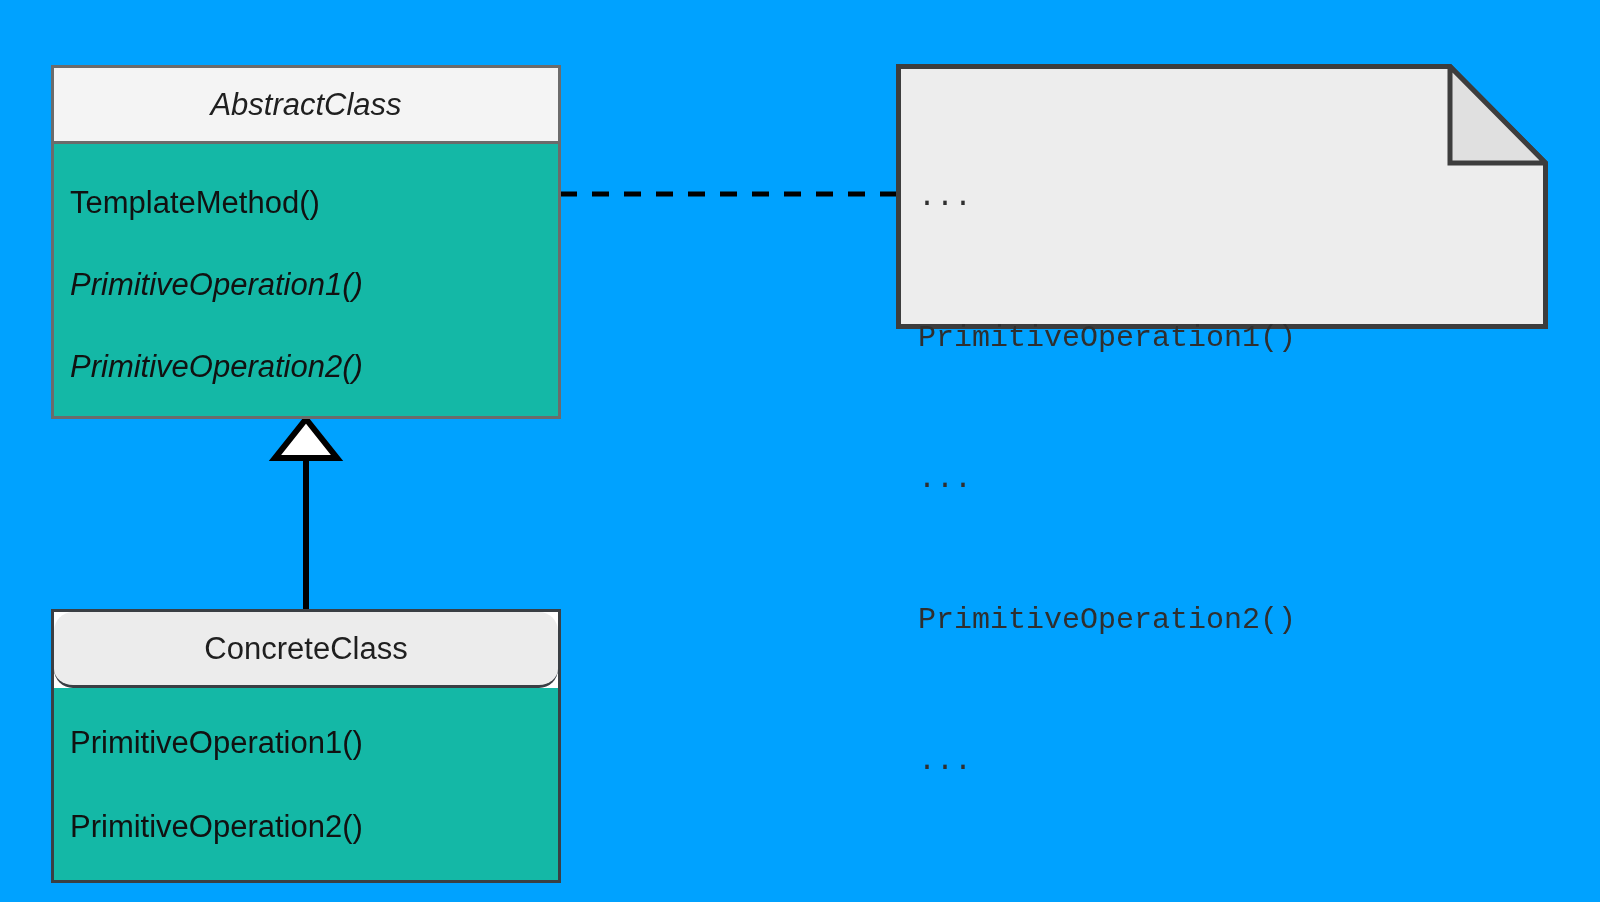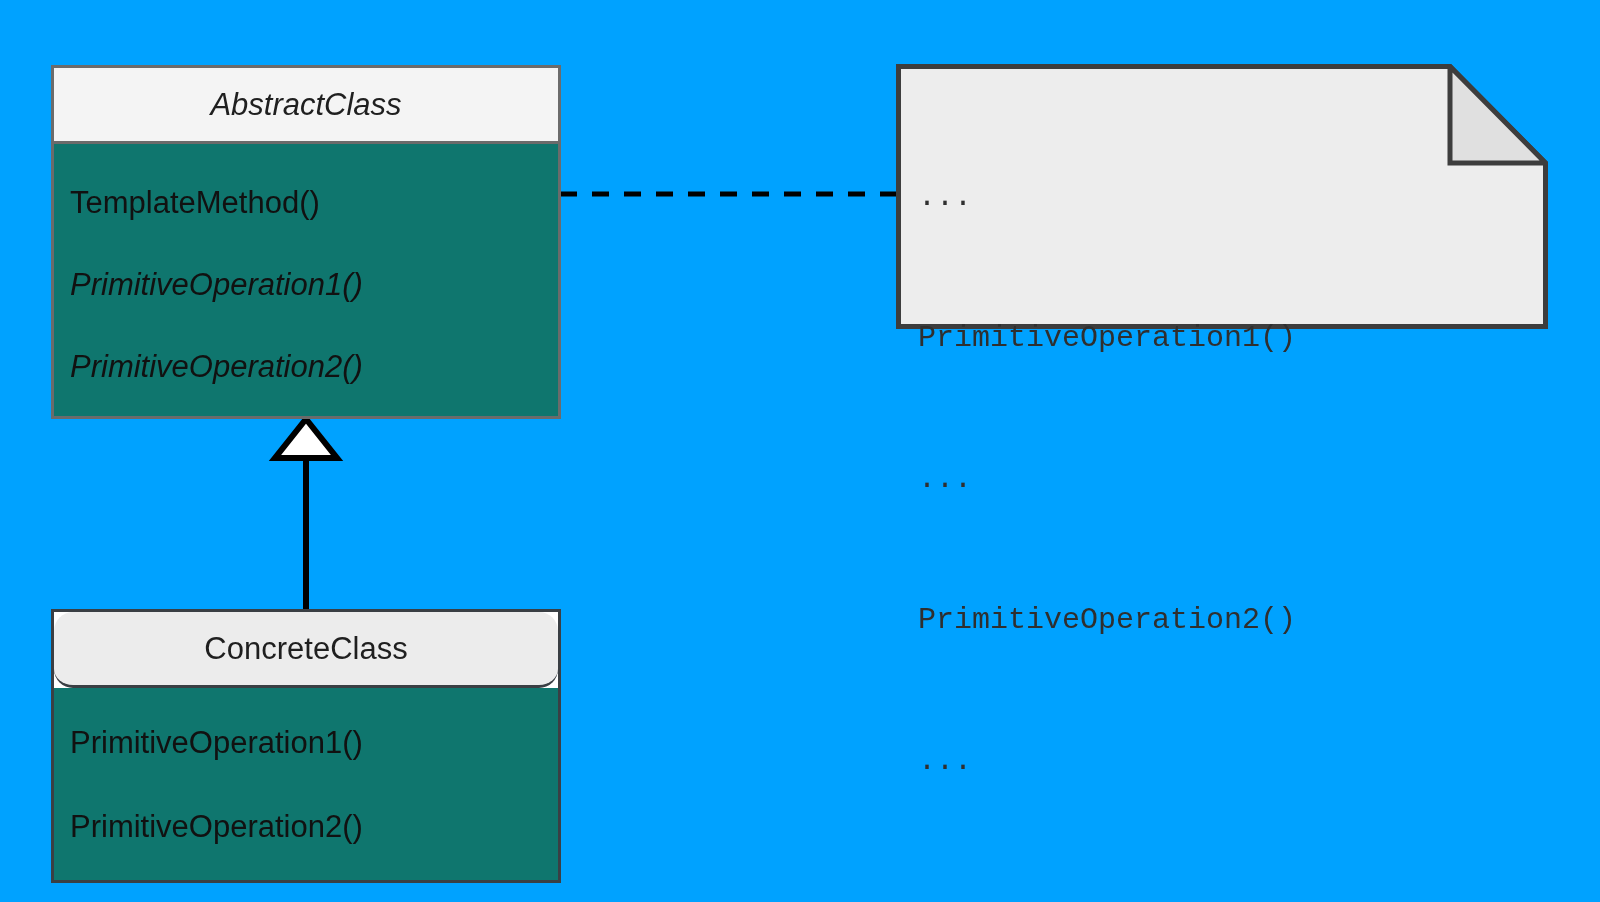--- a/index.html
+++ b/index.html
@@ -35,21 +35,21 @@
     font-size: 31px;
     line-height: 1;
     display: flex;
     align-items: center;
     justify-content: center;
   }
   .uml-class .class-body {
     box-sizing: border-box;
     width: 100%;
     padding: 0 0 16px 16px;
-    background: #0f766e;
+    background: #14b8a6;
   }
   .uml-class .member {
     color: #111111;
     font-size: 31px;
     line-height: 1;
     white-space: nowrap;
   }
   .member.italic, .class-header.italic {
     font-style: italic;
   }

